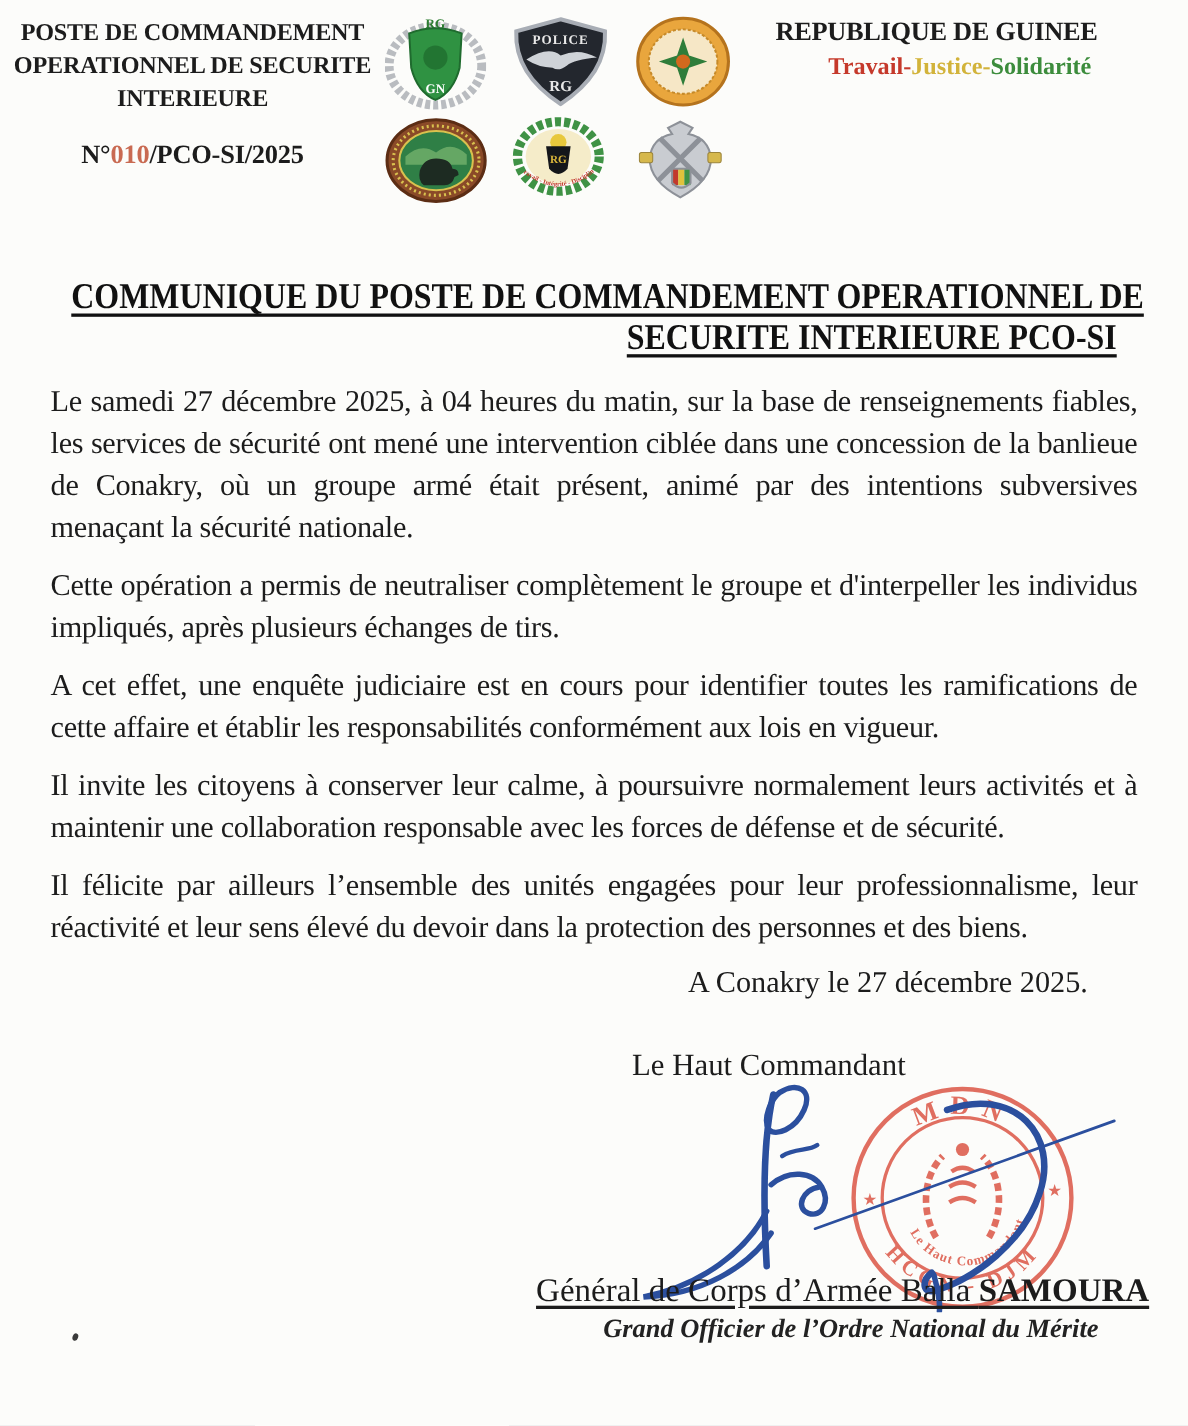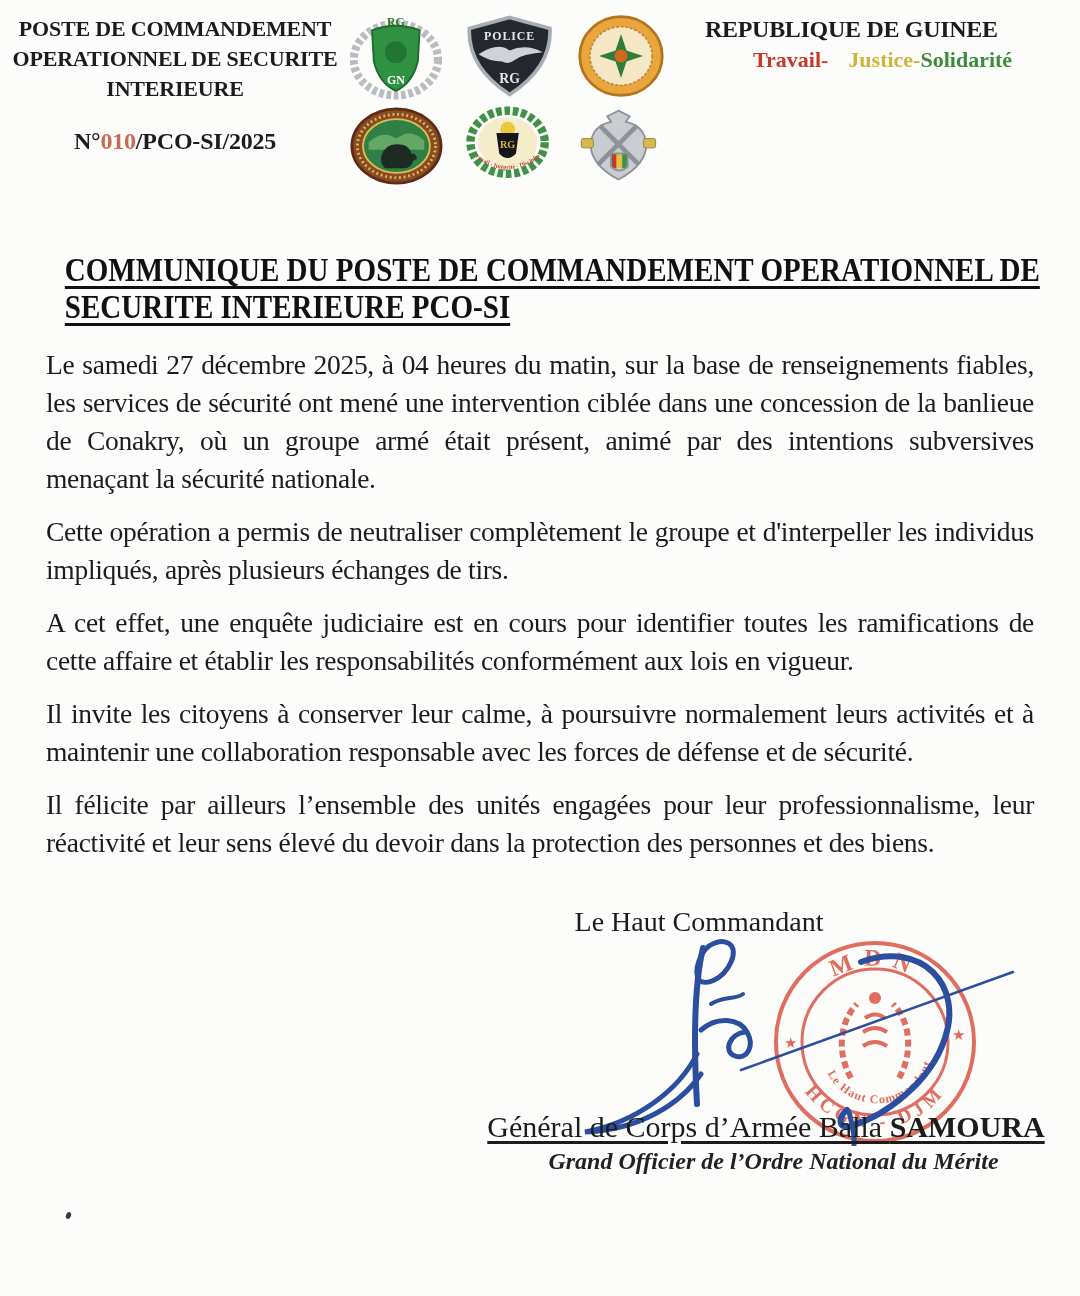--- a/index.html
+++ b/index.html
@@ -23,24 +23,24 @@
   }
   .ref-line { margin-top:22px; font-size:24px; font-weight:bold; }
   .ref-number { color:#c96a52; }
   .hdr-center { width:315px; }
   .badge-row { display:flex; justify-content:center; align-items:center; gap:20px; }
   .badge-row + .badge-row { margin-top:2px; }
   .hdr-right { flex:1; text-align:left; padding-top:6px; padding-left:40px; }
   .country { font-weight:bold; font-size:24px; letter-spacing:-0.3px; }
   .motto { margin-top:4px; font-size:22px; font-weight:bold; }
   .motto-red { color:#c5392b;margin-left:48px; }
-  .motto-yellow { color:#d2b33a;margin-left:20px; }
+  .motto-yellow { color:#d2b33a; }
   .motto-green { color:#3c8c3c; }
   
-  .title { margin-top:64px; text-align:left; font-weight:bold; color:#111; }
+  .title { margin-top:64px; text-align:right; font-weight:bold; color:#111; }
   .title-line {
     font-size:33px; line-height:37px;
     transform:scaleX(0.88); transform-origin:50% 50%;
     text-decoration:underline;
     text-decoration-thickness:3px;
     text-underline-offset:5px;
     white-space:nowrap;
   }
   
   .content { padding:0 46px; margin-top:20px; }
@@ -170,20 +170,21 @@
     <div class="title-line">SECURITE INTERIEURE PCO-SI</div>
   </div>
 
   <main class="content">
     <p>Le samedi 27 décembre 2025, à 04 heures du matin, sur la base de renseignements fiables, les services de sécurité ont mené une intervention ciblée dans une concession de la banlieue de Conakry, où un groupe armé était présent, animé par des intentions subversives menaçant la sécurité nationale.</p>
     <p>Cette opération a permis de neutraliser complètement le groupe et d'interpeller les individus impliqués, après plusieurs échanges de tirs.</p>
     <p>A cet effet, une enquête judiciaire est en cours pour identifier toutes les ramifications de cette affaire et établir les responsabilités conformément aux lois en vigueur.</p>
     <p>Il invite les citoyens à conserver leur calme, à poursuivre normalement leurs activités et à maintenir une collaboration responsable avec les forces de défense et de sécurité.</p>
     <p>Il félicite par ailleurs l’ensemble des unités engagées pour leur professionnalisme, leur réactivité et leur sens élevé du devoir dans la protection des personnes et des biens.</p>
 
+    <div class="dateline">A Conakry le 27 décembre 2025.</div>
 
     <div class="role-line">Le Haut Commandant</div>
 
     <div class="sig-area">
 
       <div class="stamp-box">
         <svg width="212" height="212" viewBox="0 0 212 212">
           <defs>
             <path id="st-top" d="M 30 106 A 76 76 0 0 1 182 106"></path>
             <path id="st-bot" d="M 20 106 A 86 86 0 0 0 192 106"></path>

